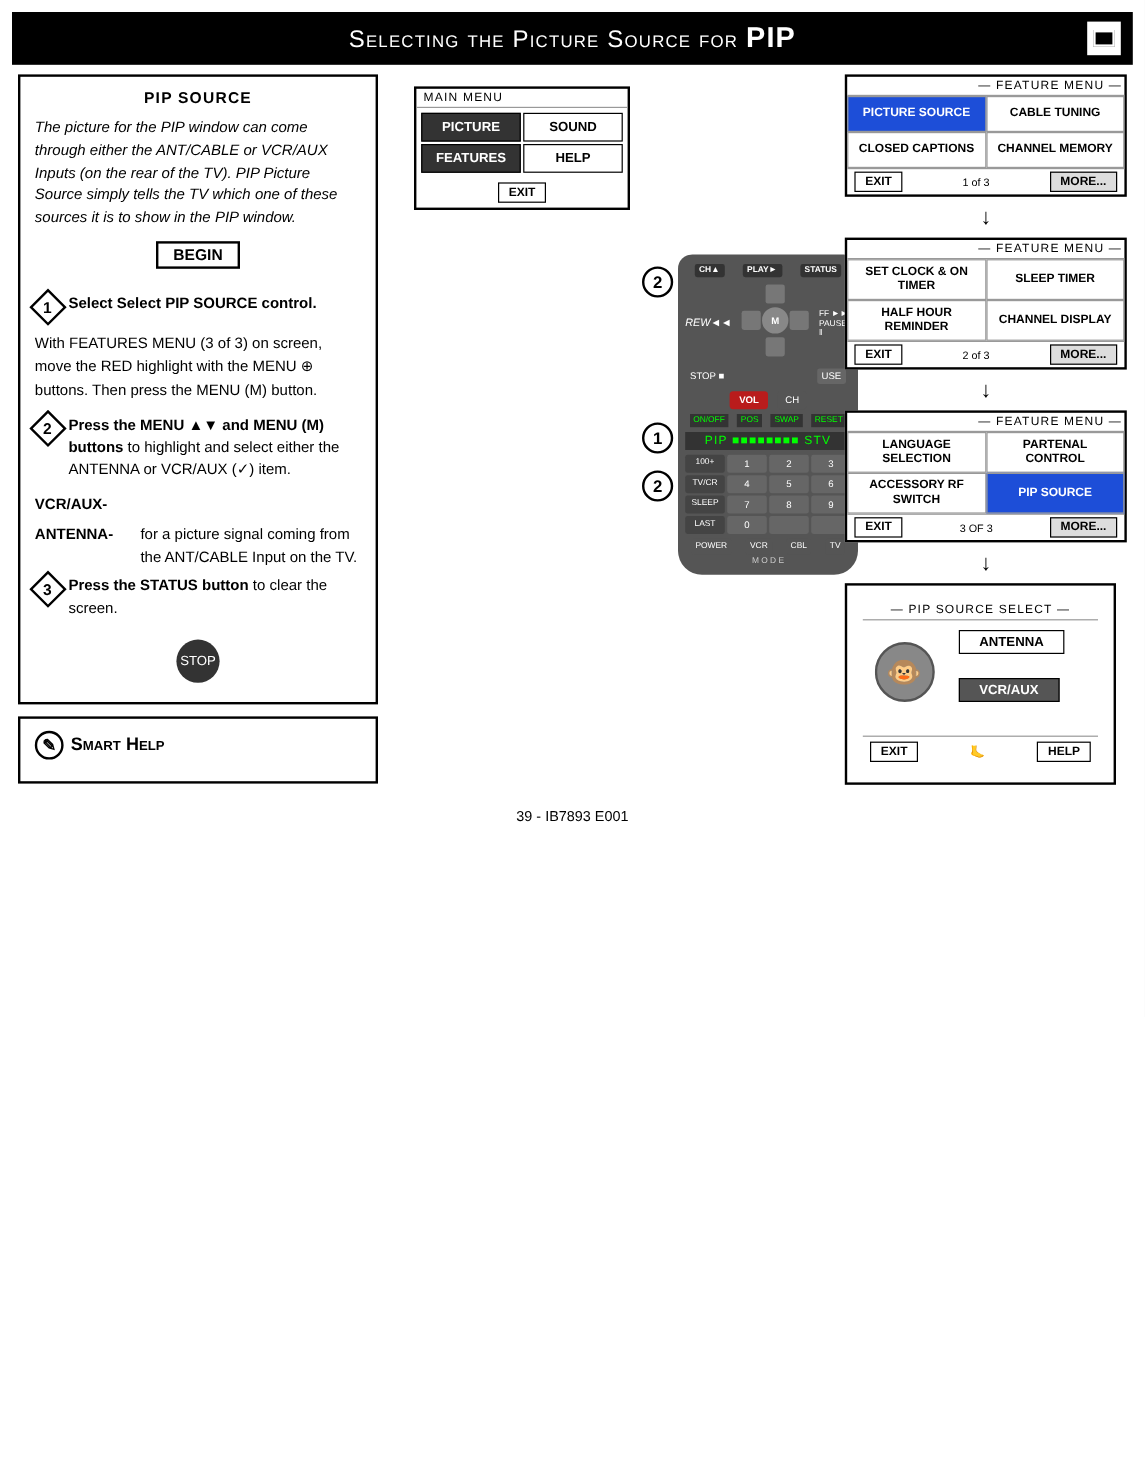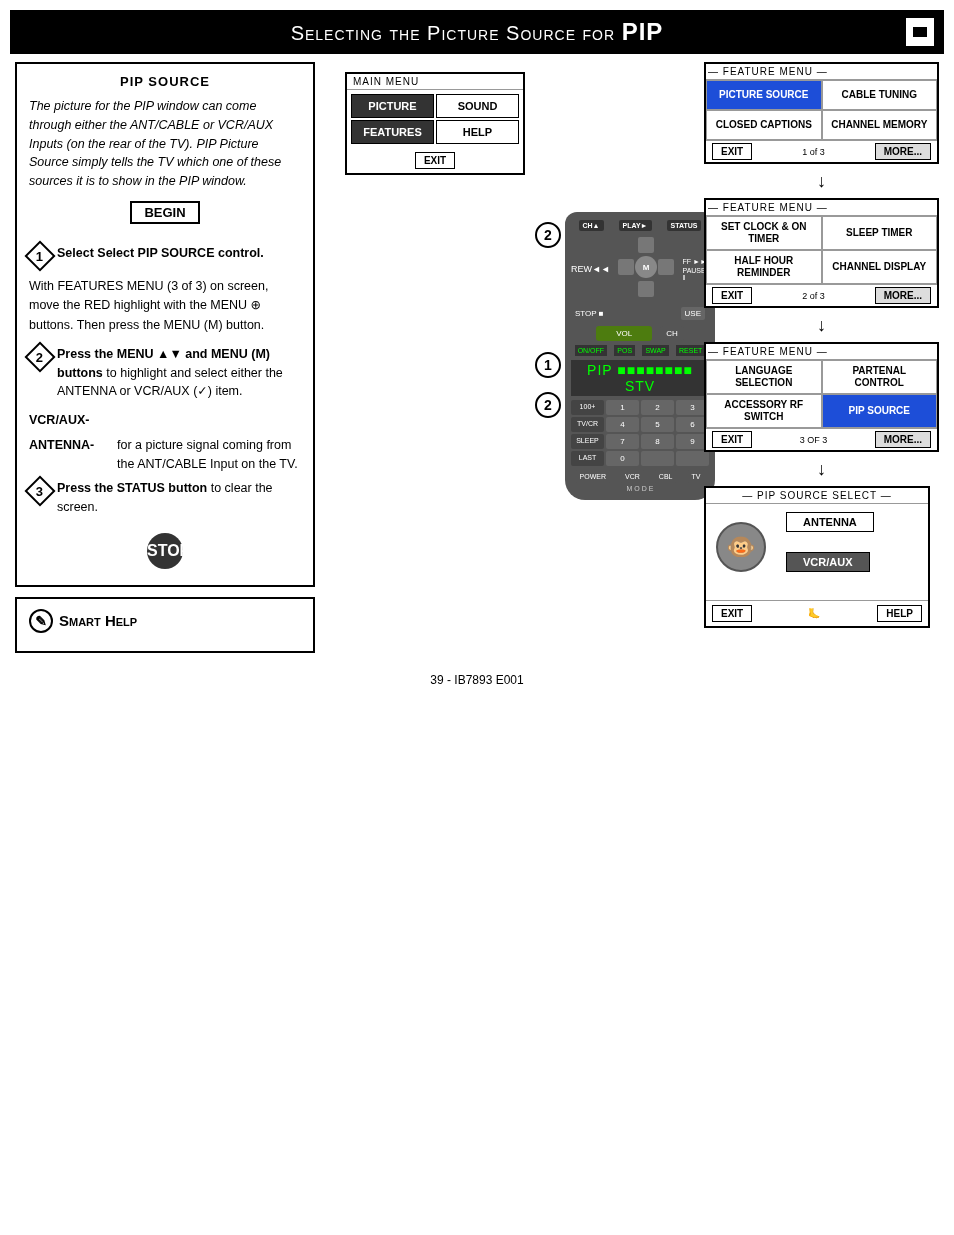--- a/index.html
+++ b/index.html
@@ -147,22 +147,22 @@
     
     .stop-btn {
       display: inline-block;
       background: #333;
       color: #fff;
       border-radius: 50%;
       width: 36px;
       height: 36px;
       line-height: 36px;
       text-align: center;
-      font-weight: bold;
-      font-size: 16px;
+      font-weight: normal;
+      font-size: 11px;
       margin: 6px auto;
     }
     .stop-center { text-align: center; margin-top: 4px; }
 
     
     .smart-help-box {
       border: 2px solid #000;
       padding: 10px 12px;
       margin-top: 6px;
     }
@@ -226,21 +226,21 @@
       gap: 8px;
     }
 
     .feature-menu-box {
       border: 2px solid #000;
       background: #fff;
       padding: 0;
     }
     .feature-menu-title {
       font-size: 10px;
-      text-align: left;
+      text-align: right;
       border-bottom: 1px solid #999;
       padding: 2px;
       letter-spacing: 1px;
     }
     .menu-grid {
       display: grid;
       grid-template-columns: 1fr 1fr;
       gap: 0;
     }
     .menu-btn {
@@ -393,30 +393,31 @@
     .remote-dpad-left { left: 0; top: 50%; transform: translateY(-50%); }
     .remote-dpad-right { right: 0; top: 50%; transform: translateY(-50%); }
 
     .remote-vol-row {
       display: flex;
       justify-content: center;
       gap: 8px;
       margin-bottom: 4px;
     }
     .remote-vol-btn {
-      background: #4d7c0f;
+      background: #b91c1c;
       color: #fff;
       font-size: 8px;
-      padding: 3px 20px;
+      padding: 3px 8px;
       border-radius: 3px;
+      font-weight: bold;
     }
     .remote-pip-bar {
       background: #333;
       color: #0f0;
-      font-size: 14px;
+      font-size: 10px;
       text-align: center;
       padding: 2px;
       margin-bottom: 4px;
       letter-spacing: 1px;
     }
     .remote-numpad {
       display: grid;
       grid-template-columns: repeat(4, 1fr);
       gap: 2px;
       margin-bottom: 4px;
@@ -458,21 +459,21 @@
       align-items: center;
       justify-content: center;
       font-weight: bold;
       font-size: 14px;
     }
 
     
     .pip-select-box {
       border: 2px solid #000;
       background: #fff;
-      padding: 0;
+      padding: 13px;
       width: 226px;
       position: relative;
     }
     .pip-select-title {
       font-size: 10px;
       text-align: center;
       border-bottom: 1px solid #999;
       padding: 2px;
       letter-spacing: 1px;
     }
@@ -641,21 +642,21 @@
         <div class="remote-img" style="position:absolute; left:230px; top:150px;">
           <div class="remote-body">
 
             <div class="remote-top-buttons">
               <span class="remote-btn-small">CH▲</span>
               <span class="remote-btn-small">PLAY►</span>
               <span class="remote-btn-small">STATUS</span>
             </div>
 
             <div style="display:flex; align-items:center; justify-content:center; gap:8px; margin-bottom:6px;">
-              <span style="color:#fff; font-size:9px;">REW◄◄</span>
+              <span style="color:#fff; font-size:9px;font-style:italic;">REW◄◄</span>
               <div class="remote-dpad">
                 <div class="remote-dpad-up"></div>
                 <div class="remote-dpad-down"></div>
                 <div class="remote-dpad-left"></div>
                 <div class="remote-dpad-right"></div>
                 <div class="remote-dpad-center">M</div>
               </div>
               <div style="display:flex; flex-direction:column; gap:2px;">
                 <span style="color:#fff; font-size:7px;">FF ►►</span>
                 <span style="color:#fff; font-size:7px;">PAUSE ‖</span>

